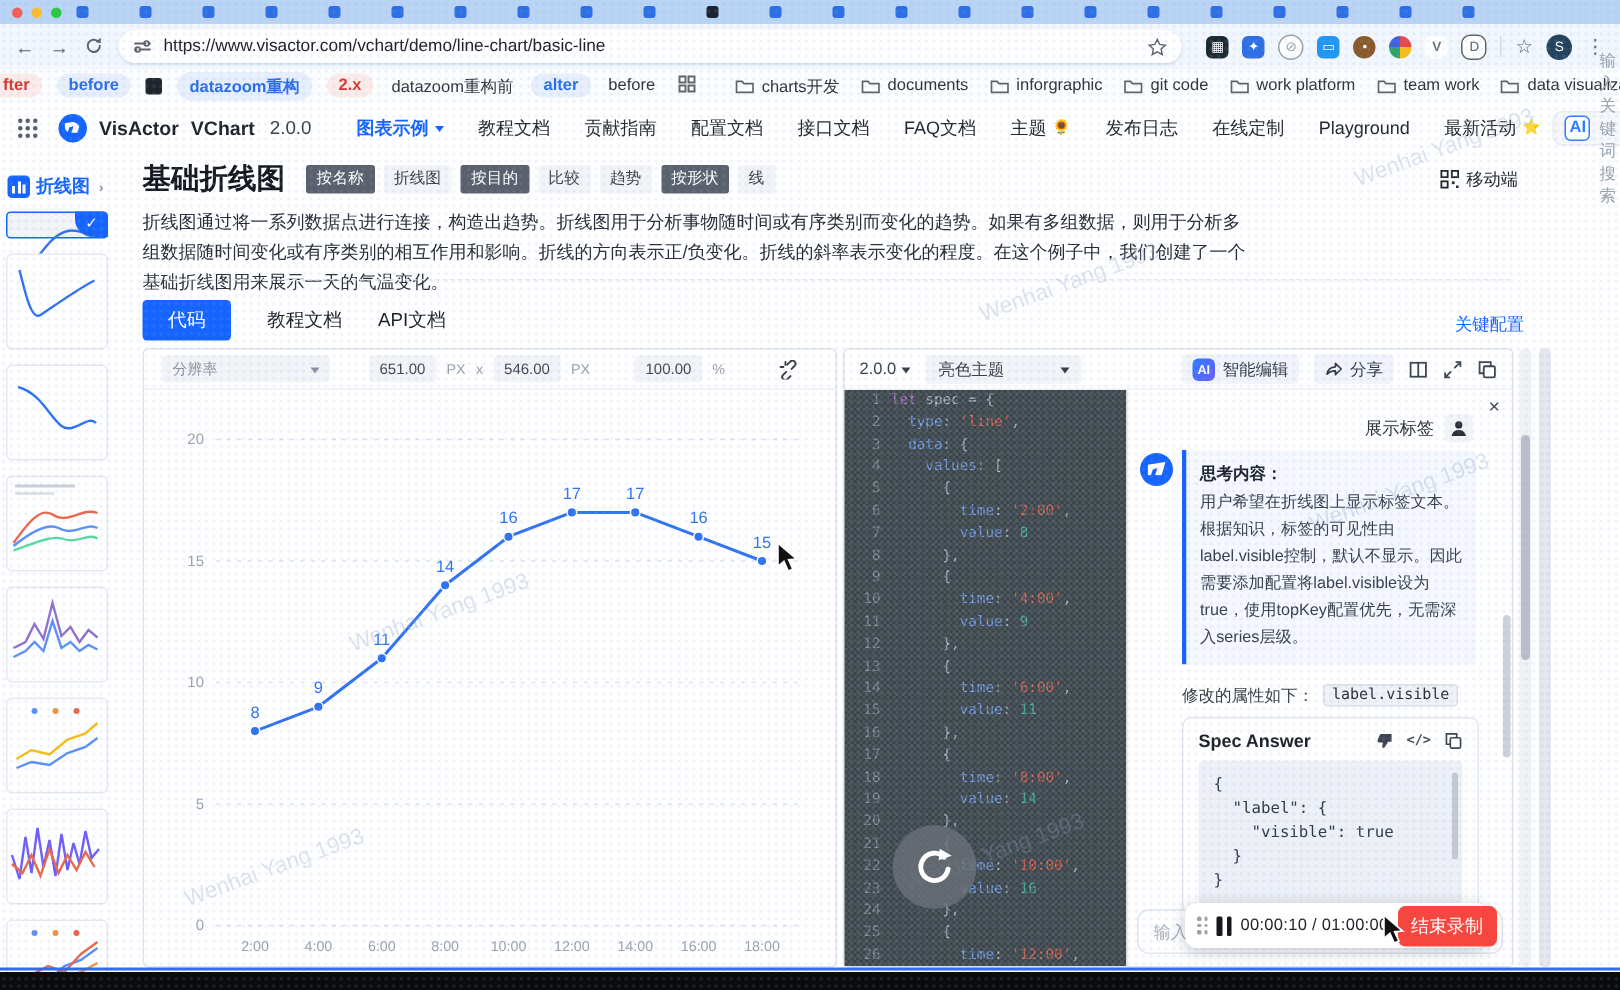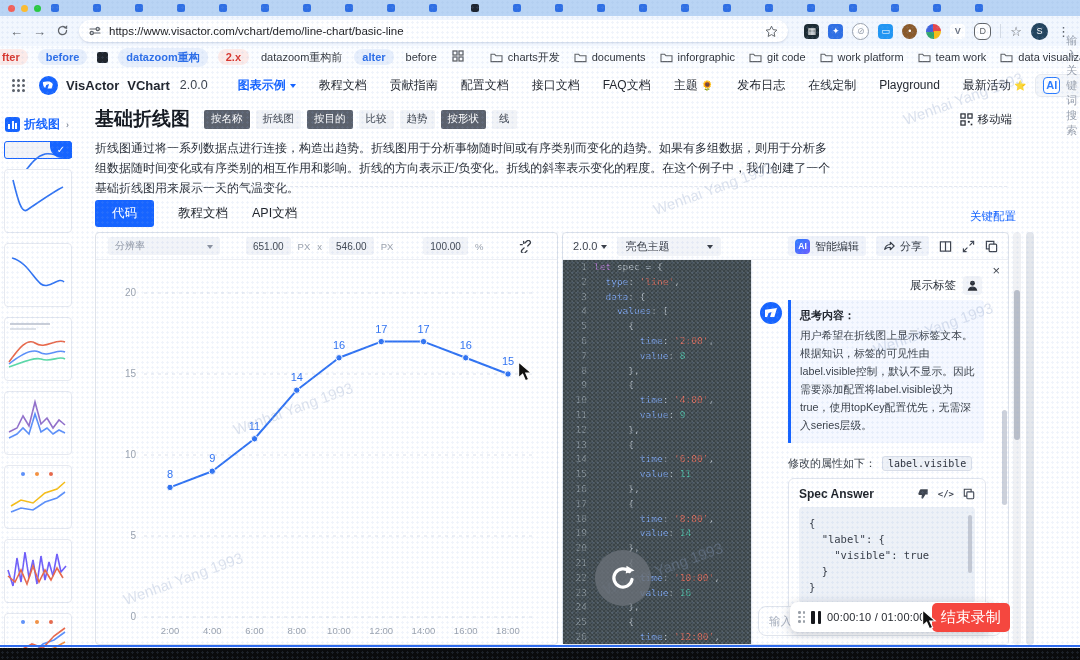--- a/index.html
+++ b/index.html
@@ -124,21 +124,21 @@
   .sb1 i{position:absolute;left:1px;top:58px;width:6px;height:150px;background:#b9bec8;border-radius:3px;display:block;}
   .sb2{position:absolute;left:1026px;top:232px;width:8px;height:413px;background:#e4e7ec;border-radius:4px;}
   
   .refresh-ov{position:absolute;left:499px;top:290px;width:56px;height:56px;border-radius:50%;background:rgba(106,112,120,.8);z-index:60;display:flex;align-items:center;justify-content:center;}
   .recorder{position:absolute;left:790px;top:602px;width:202px;height:30px;background:#fff;border-radius:8px;box-shadow:0 2px 10px rgba(20,30,60,.25);display:flex;align-items:center;gap:6px;padding:0 8px;box-sizing:border-box;z-index:62;}
   .draghandle{display:grid;grid-template-columns:repeat(2,2.5px);grid-gap:2px;}
   .draghandle i{width:2.5px;height:2.5px;border-radius:50%;background:#9aa0a8;}
   .pauseicon{display:flex;gap:3px;}
   .pauseicon i{width:3.5px;height:13px;background:#16181d;border-radius:1px;}
   .rectime{font-size:11px;color:#1f2329;white-space:nowrap;letter-spacing:.2px;}
-  .stopbtn{background:#f5473f;color:#fff;font-size:15px;border:none;border-radius:5px;padding:5px 9px;white-space:nowrap;text-align:right;}
+  .stopbtn{background:#f5473f;color:#fff;font-size:12px;border:none;border-radius:5px;padding:5px 9px;white-space:nowrap;text-align:right;}
   .cursor{position:absolute;z-index:70;}
   .bluline{position:absolute;left:0;top:645px;width:1080px;height:2px;background:#2e6bee;z-index:40;}
   .blackbar{position:absolute;left:0;top:648px;width:1080px;height:12px;background:#0a0b0d;z-index:41;}
   .wm{position:absolute;z-index:56;color:rgba(142,163,200,.30);font-size:15px;transform:rotate(-20deg);pointer-events:none;white-space:nowrap;}
 </style>
 </head>
 <body>
 
 <div class="screen">
 

